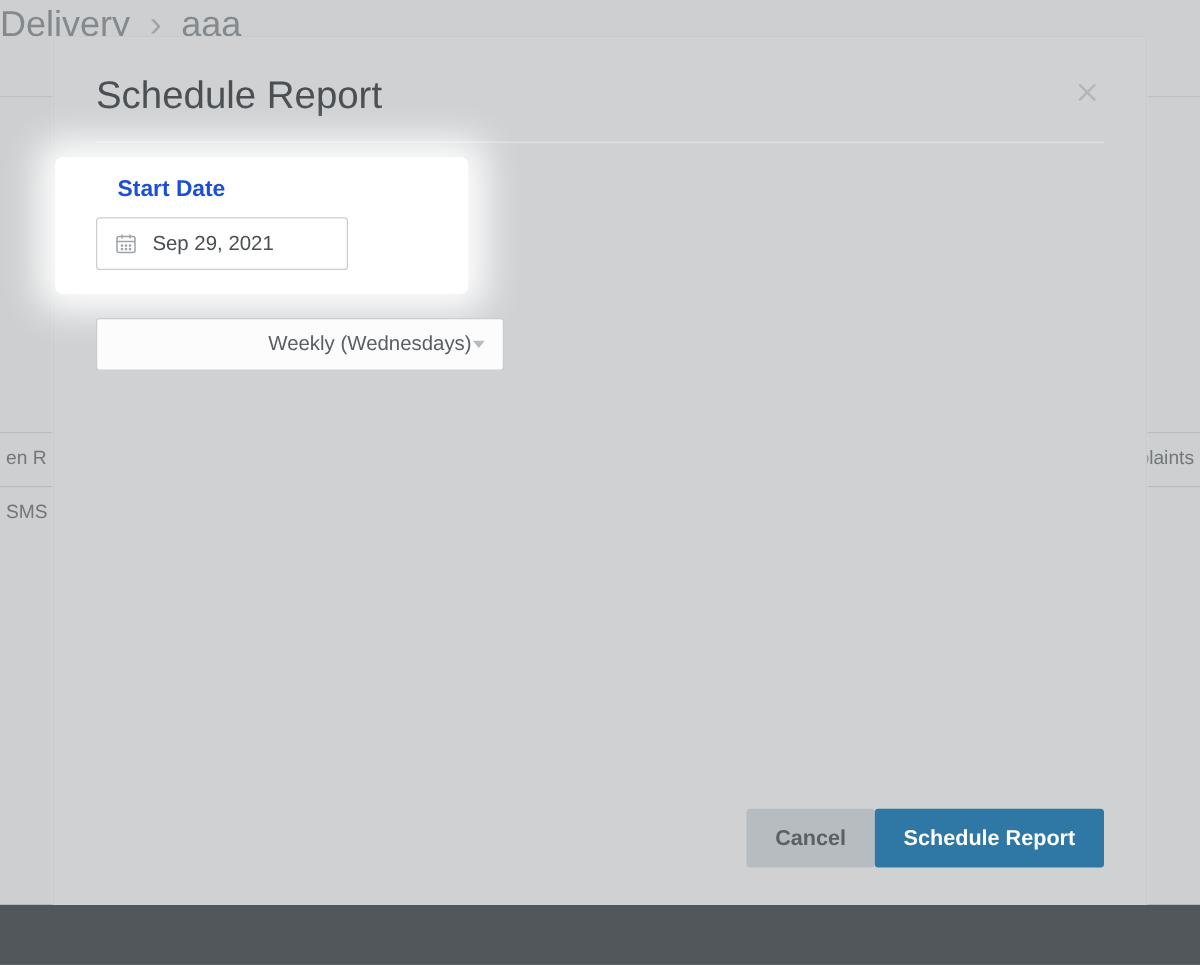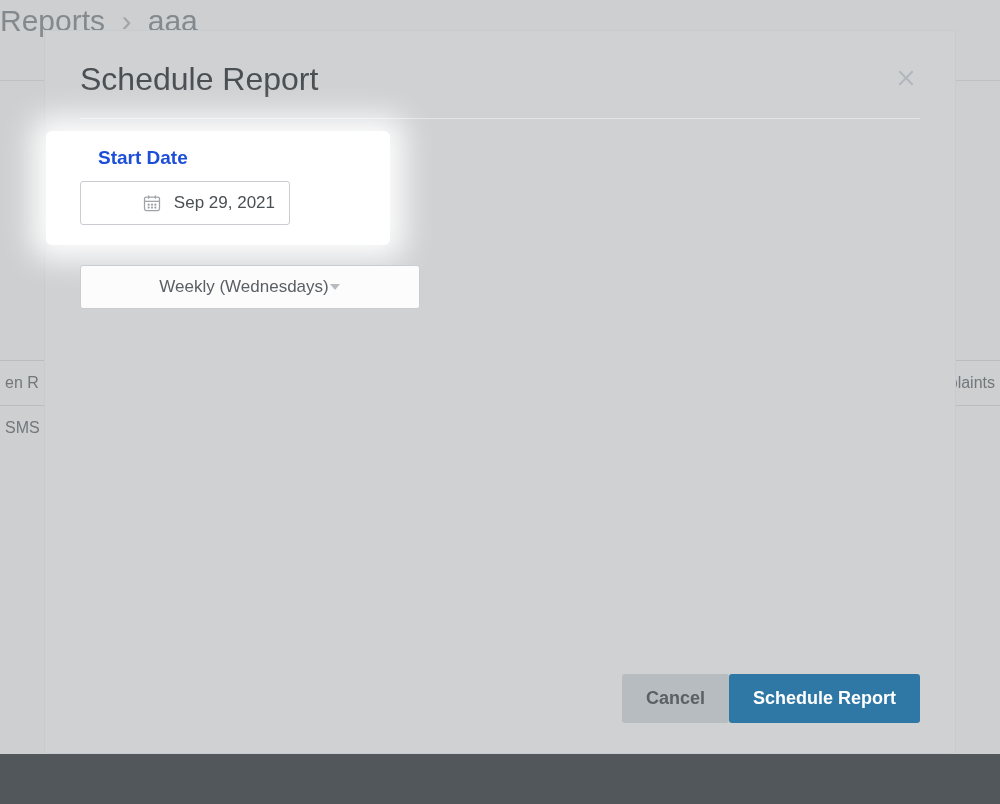--- a/index.html
+++ b/index.html
@@ -170,38 +170,37 @@
       margin-left: 18px;
     }
     .date-input {
       display: flex;
       align-items: center;
       border: 1px solid #c9cdd1;
       border-radius: 3px;
       background: #ffffff;
       padding: 11px 14px;
       width: 210px;
-      justify-content: flex-end;
     }
     .date-input svg {
       width: 20px;
       height: 20px;
       fill: none;
       stroke: #9da3a8;
       stroke-width: 1.5;
       margin-right: 12px;
     }
     .date-input span {
       font-size: 17px;
       color: #4a4f53;
     }
     .select-input {
       display: flex;
       align-items: center;
-      justify-content: center;
+      justify-content: flex-end;
       border: 1px solid #c9cdd1;
       border-radius: 3px;
       background: #fcfcfc;
       padding: 11px 14px;
       width: 340px;
     }
     .select-input span {
       font-size: 17px;
       color: #5a5f64;
     }
@@ -242,21 +241,21 @@
       top:0; left:0; right:0; bottom: 0;
       background: rgba(120,125,130,0.32);
       pointer-events: none;
     }
   </style>
 </head>
 <body>
 
 <div class="background-content">
   <div class="breadcrumb">
-    <span class="breadcrumb-link">Reports</span>
+    <span class="breadcrumb-link">Delivery</span>
     <span class="breadcrumb-sep">›</span>
     <span>aaa</span>
   </div>
   <div class="bg-hr"></div>
   <div class="bg-rows">
     <div class="bg-row">
       <div class="left-cell">en R</div>
       <div class="right-cell">plaints</div>
     </div>
     <div class="bg-row">

